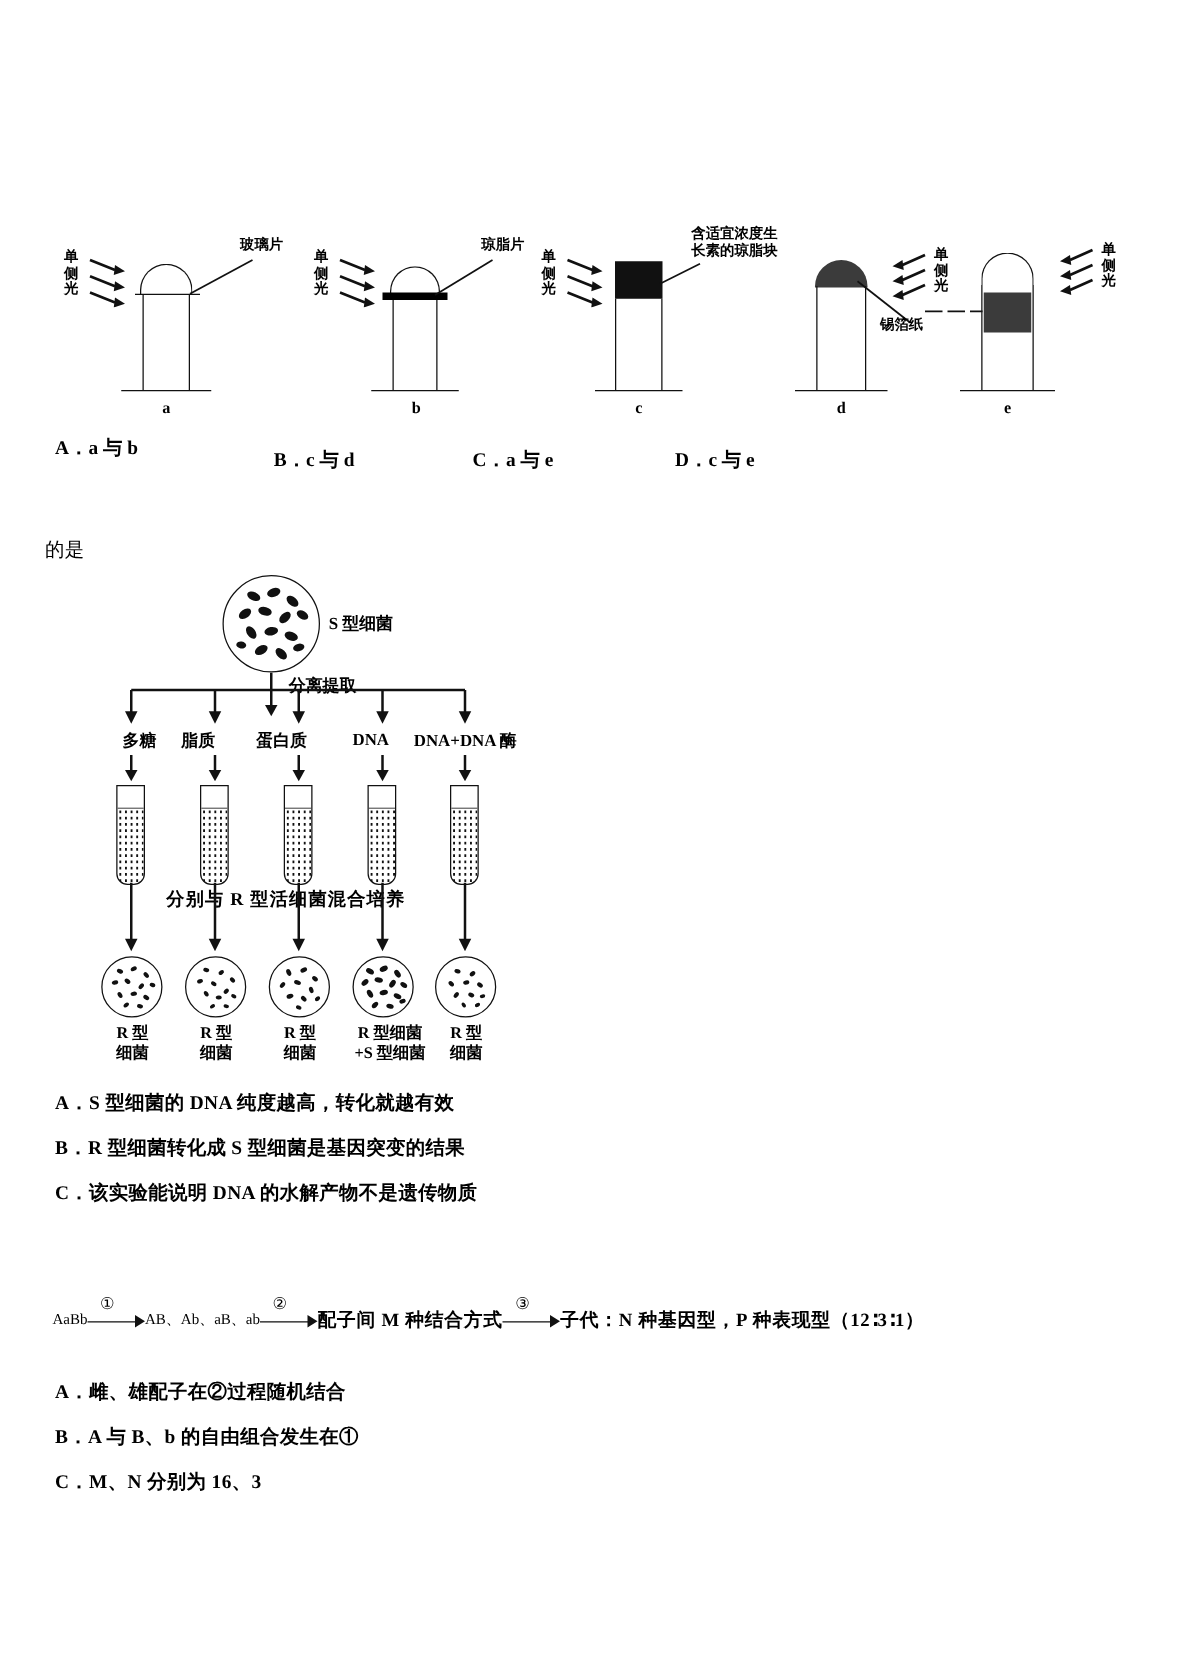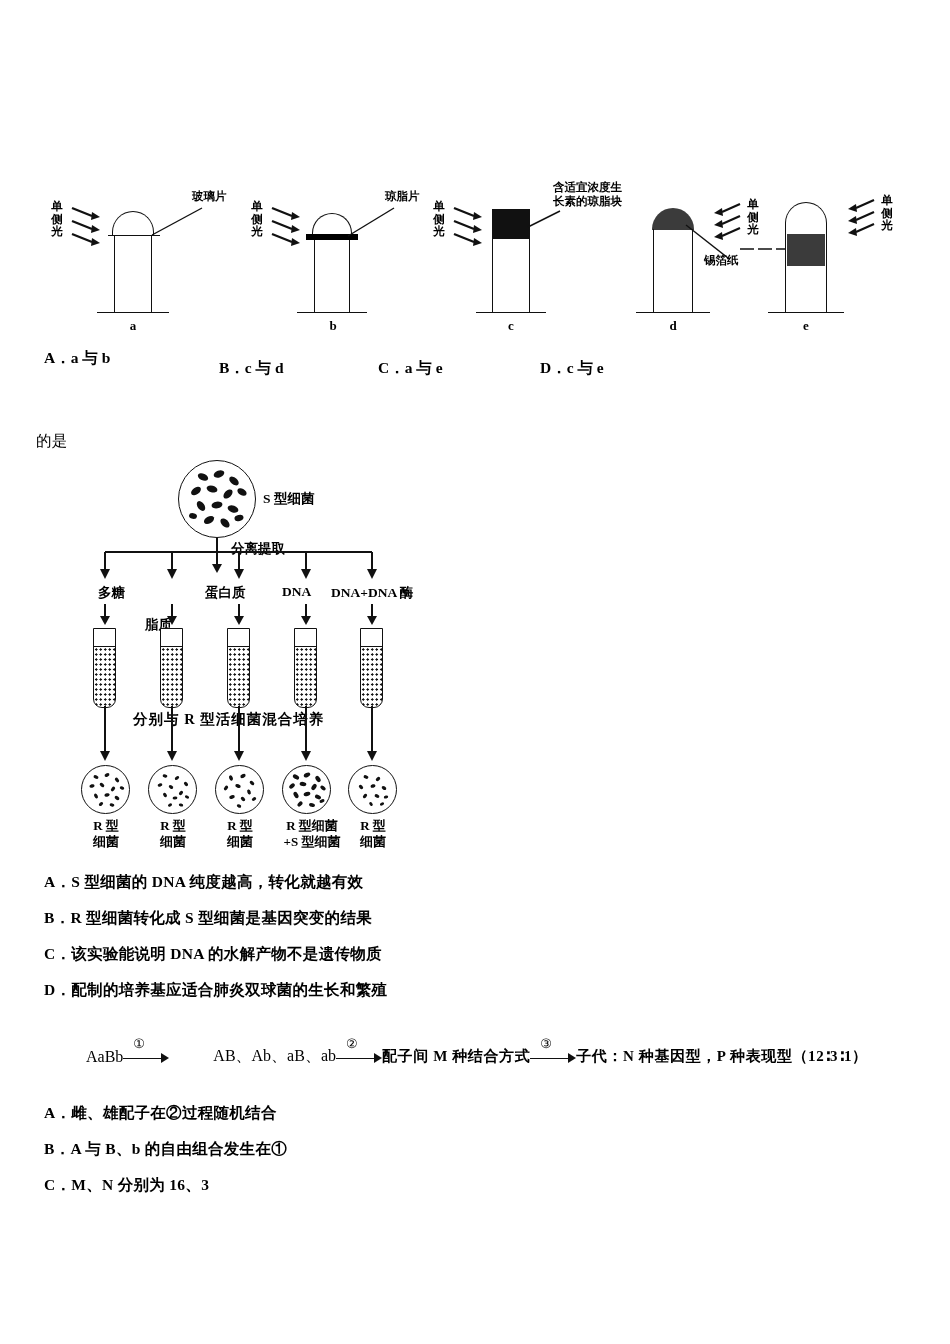--- a/index.html
+++ b/index.html
@@ -169,24 +169,23 @@
 
   
   #fig-formula {
     position: absolute;
     left: 42px;
     top: 1046px;
     height: 40px;
     white-space: nowrap;
   }
   .f-term {
-    font-size: 16px;
+    font-size: 12px;
     font-family: "Liberation Serif", serif;
     vertical-align: middle;
-    margin-left: 44px;
   }
   .f-cn {
     font-size: 15px;
     font-weight: bold;
     vertical-align: middle;
     letter-spacing: 0.6px;
   }
   .f-arrow {
     display: inline-block;
     position: relative;
@@ -381,21 +380,21 @@
       <g fill="#111">
         <polygon points="5,21 15,21 10,31"></polygon>
         <polygon points="72,21 82,21 77,31"></polygon>
         <polygon points="139,21 149,21 144,31"></polygon>
         <polygon points="206,21 216,21 211,31"></polygon>
         <polygon points="272,21 282,21 277,31"></polygon>
       </g>
     </svg>
 
     <div class="avery-label" style="left:43px;  top:126px;margin-left:20px;">多糖</div>
-    <div class="avery-label" style="left:110px; top:126px;margin-top:32px;">脂质</div>
+    <div class="avery-label" style="left:110px; top:126px;">脂质</div>
     <div class="avery-label" style="left:170px; top:126px;">蛋白质</div>
     <div class="avery-label" style="left:247px; top:126px;">DNA</div>
     <div class="avery-label" style="left:296px; top:126px;">DNA+DNA 酶</div>
 
     <svg style="position:absolute; left:60px; top:146px;" width="290" height="22">
       <g stroke="#111" stroke-width="2">
         <line x1="10" y1="0" x2="10" y2="13"></line>
         <line x1="77" y1="0" x2="77" y2="13"></line>
         <line x1="144" y1="0" x2="144" y2="13"></line>
         <line x1="211" y1="0" x2="211" y2="13"></line>
@@ -556,23 +555,20 @@
 
   <div class="opt" style="left:44px; top:872px;">
     <span>A．</span><span>S 型细菌的 DNA 纯度越高，转化就越有效</span>
   </div>
   <div class="opt" style="left:44px; top:944px;">
     <span>C．</span><span>该实验能说明 DNA 的水解产物不是遗传物质</span>
   </div>
   <div class="opt" style="left:44px; top:908px;">
     <span>B．</span><span>R 型细菌转化成 S 型细菌是基因突变的结果</span>
   </div>
-  <div class="opt" style="left:44px; top:980px;">
-    <span>D．</span><span>配制的培养基应适合肺炎双球菌的生长和繁殖</span>
-  </div>
 
 
   <div id="fig-formula">
     <span class="f-term">AaBb</span><span class="f-arrow"><span class="ln"></span><span class="hd"></span><span class="num">①</span></span><span class="f-term">AB、Ab、aB、ab</span><span class="f-arrow"><span class="ln"></span><span class="hd"></span><span class="num">②</span></span><span class="f-cn">配子间 M 种结合方式</span><span class="f-arrow"><span class="ln"></span><span class="hd"></span><span class="num">③</span></span><span class="f-cn">子代：N 种基因型，P 种表现型（12∶3∶1）</span>
   </div>
 
   <div class="opt" style="left:44px; top:1103px;">
     <span>A．</span><span>雌、雄配子在②过程随机结合</span>
   </div>
   <div class="opt" style="left:44px; top:1139px;">

